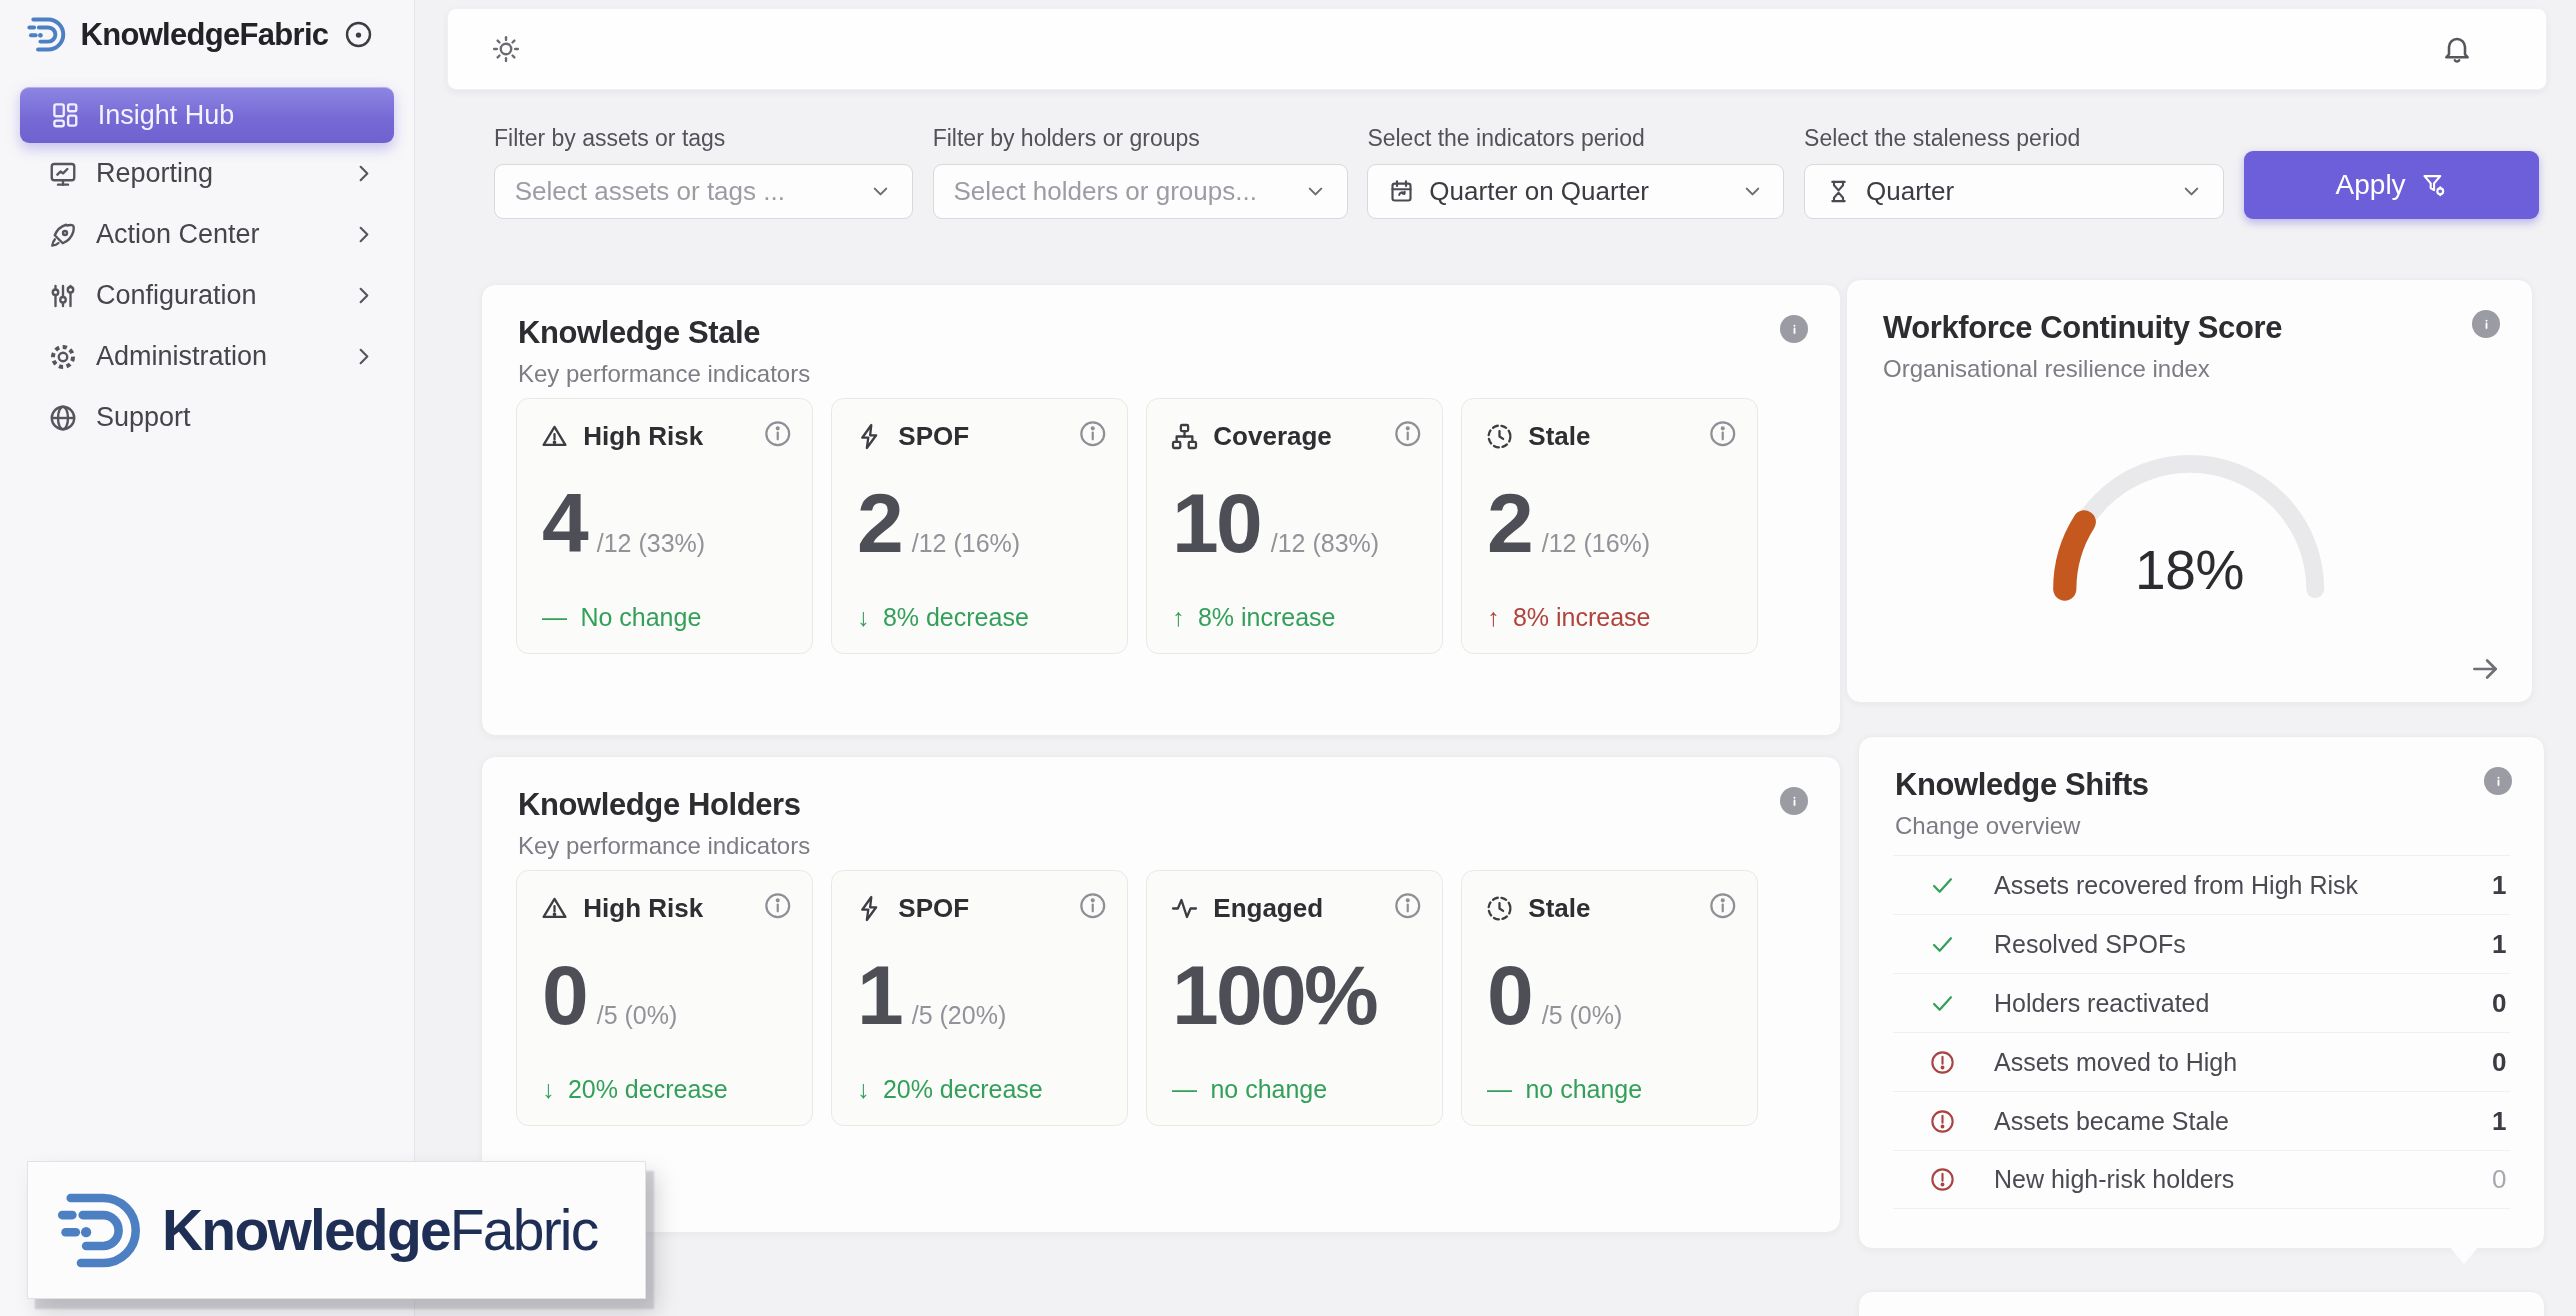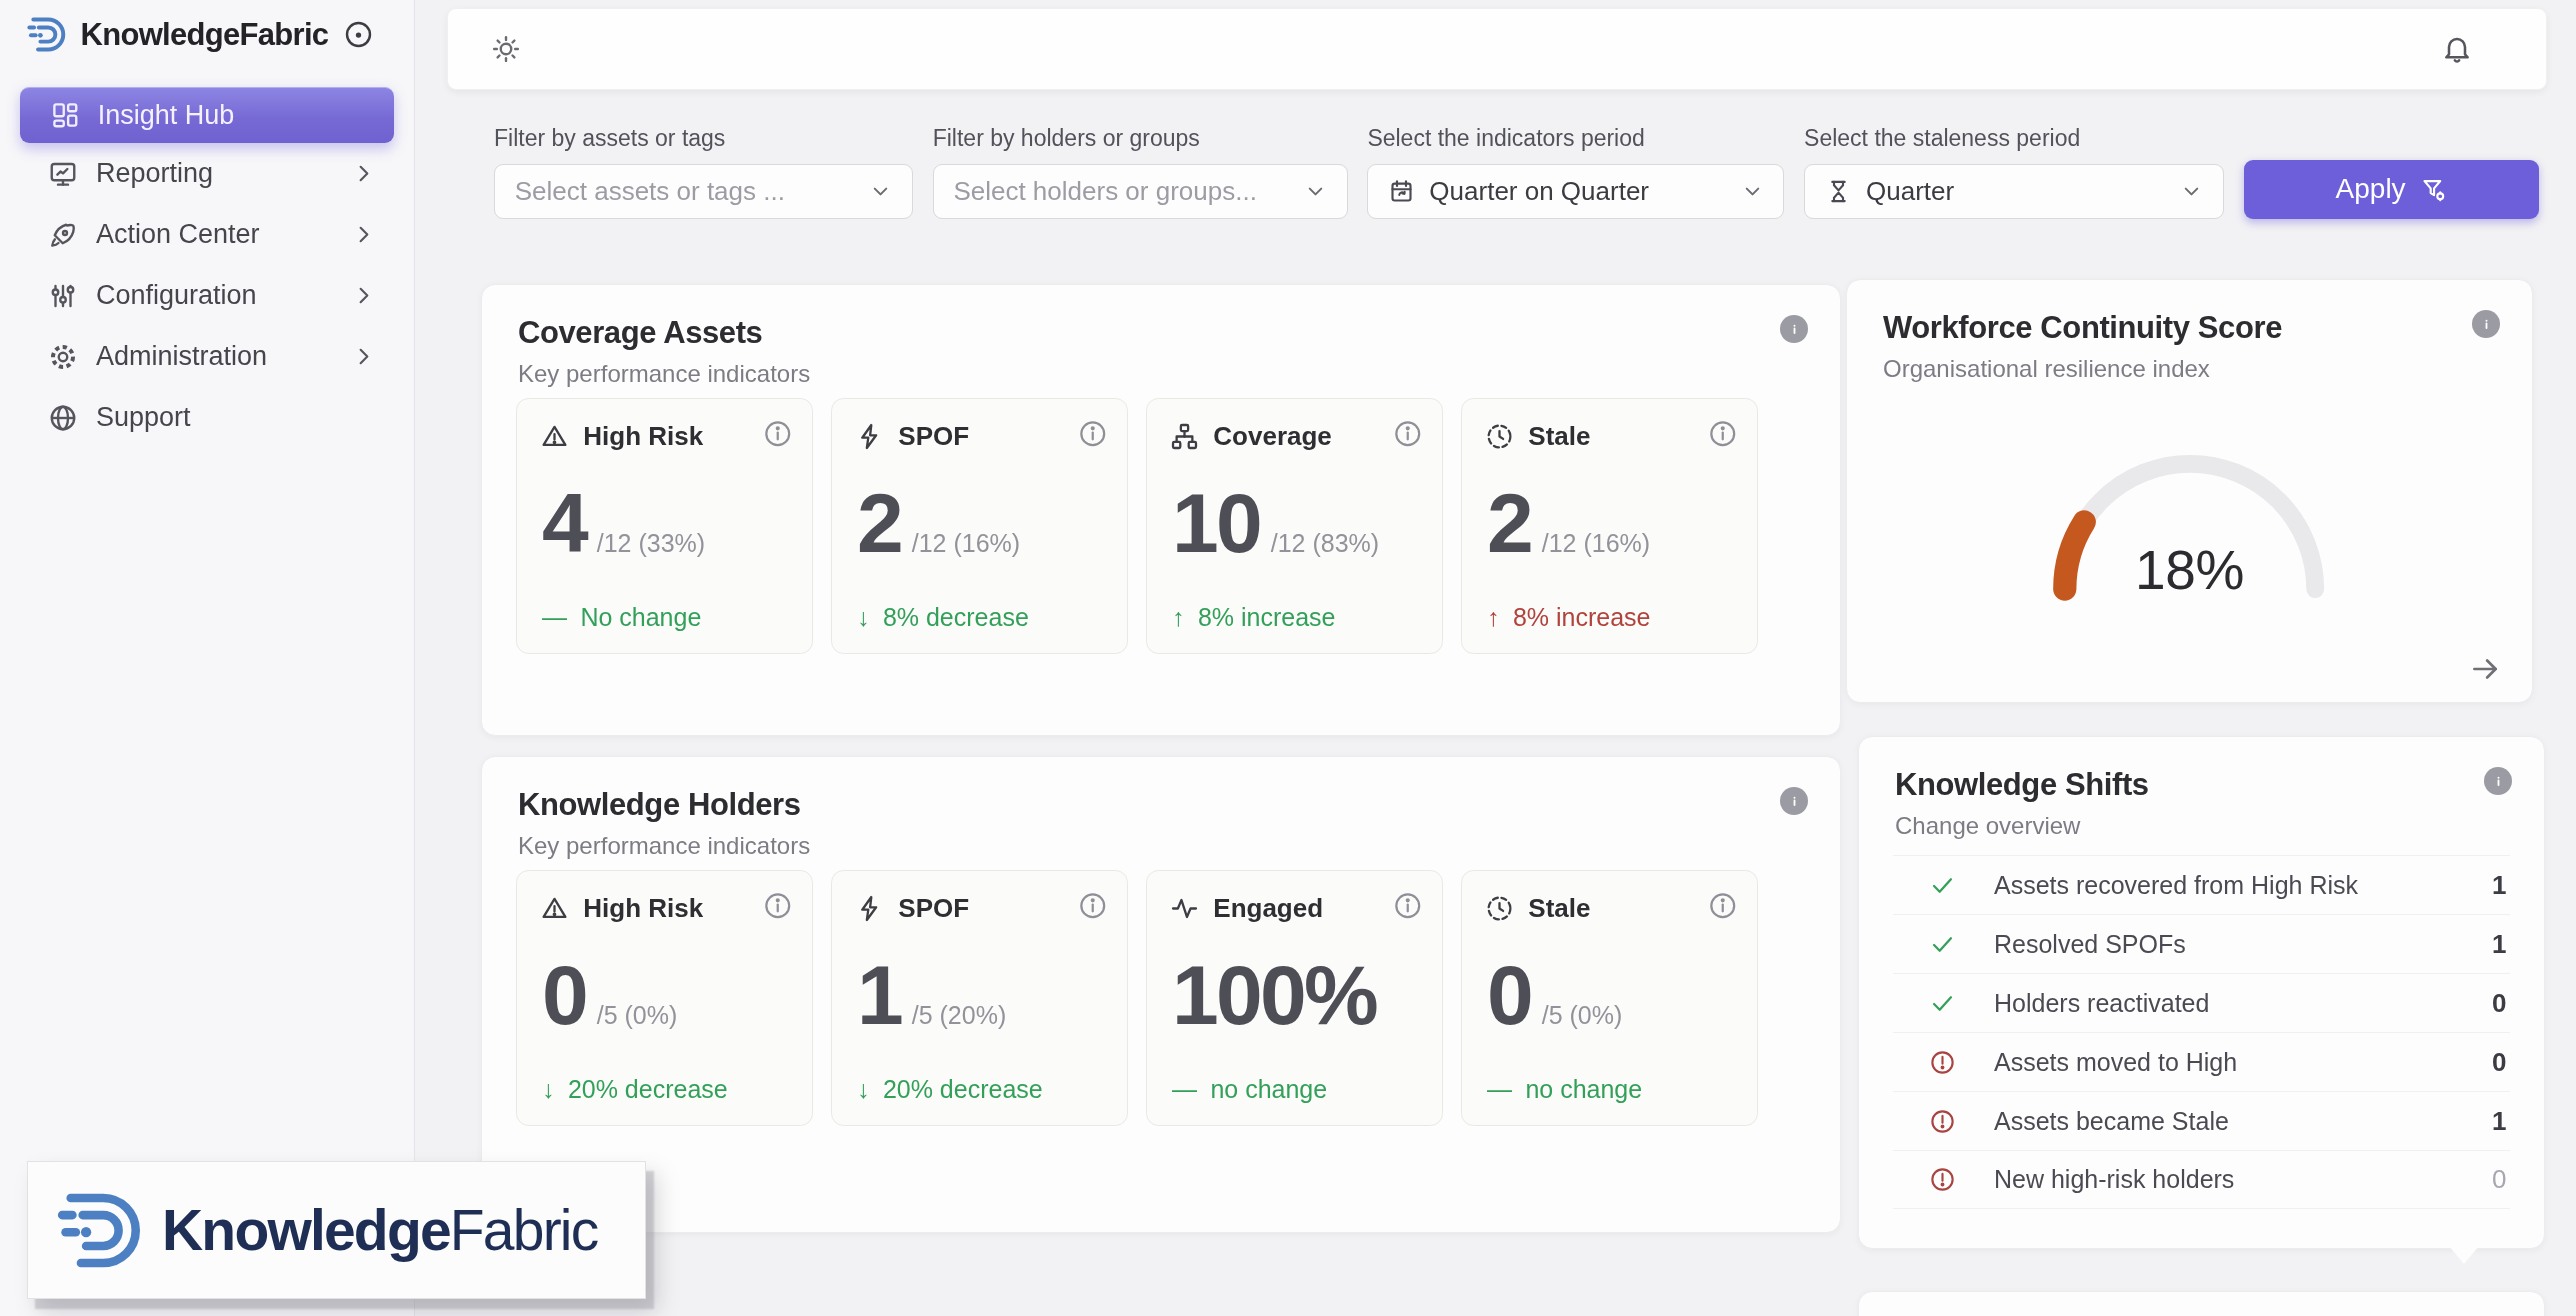--- a/index.html
+++ b/index.html
@@ -35,21 +35,21 @@
   
   .filters { position:absolute; left:494px; top:125px; display:flex; align-items:flex-end; gap:19.7px; }
   .fgroup { display:flex; flex-direction:column; }
   .flabel { font-size:23px; color:#52525a; margin-bottom:11.6px; }
   .fselect { height:55px; border:1.8px solid #d8d8dd; border-radius:9px; background:#fdfdfd;
     display:flex; align-items:center; gap:14.3px; padding:0 19.7px; font-size:26px; color:#3b3b42; cursor:pointer; }
   .fselect .ph { color:#9c9ca4; }
   .f-ico { width:27px; height:27px; color:#4a4a52; flex:0 0 auto; }
   .f-chev { margin-left:auto; width:23px; height:23px; color:#6b6b72; }
   .w1{width:419px;} .w2{width:415px;} .w3{width:417px;} .w4{width:420px;}
-  .apply-btn { width:295px; height:59px; border:none; border-radius:9px; background:#6c5fd9; color:#ffffff;
+  .apply-btn { width:295px; height:68px; border:none; border-radius:9px; background:#6c5fd9; color:#ffffff;
     font-size:28px; font-family:inherit; display:flex; align-items:center; justify-content:center; gap:14.3px;
     box-shadow:0 3.6px 9px rgba(108,95,217,.4); cursor:pointer; }
   .apply-btn .f-ico { color:#fff; }
 
   
   .card { position:absolute; background:#fdfdfd; border:0.9px solid #ececef; border-radius:14.3px;
     box-shadow:0 1.8px 7.2px rgba(20,20,30,.045); }
   .card-a { left:481px;  top:284px;  width:1360px; height:452px; }
   .card-b { left:481px;  top:756px;  width:1360px; height:477px; }
   .card-c { left:1846px; top:279px;  width:687px;  height:424px; }
@@ -322,21 +322,21 @@
           <circle cx="18" cy="18" r="2.6"></circle>
             <path d="M18 15.4v-1"></path>
             <path d="M18 21.6v-1"></path>
         </svg>
       </span>
     </button>
   </div>
 
   <section class="card card-a">
     <div class="card-head">
-      <div class="card-title">Coverage Assets</div>
+      <div class="card-title">Knowledge Stale</div>
       <div class="card-sub">Key performance indicators</div>
     </div>
     <span class="info-filled">
       <svg viewBox="0 0 24 24" fill="none" stroke="#ffffff" stroke-width="2.6" stroke-linecap="round">
           <path d="M12 10.5V17"></path>
           <circle cx="12" cy="6.8" r="1.4" fill="#fff" stroke="none"></circle>
         </svg>
     </span>
 
     <div class="tiles">

